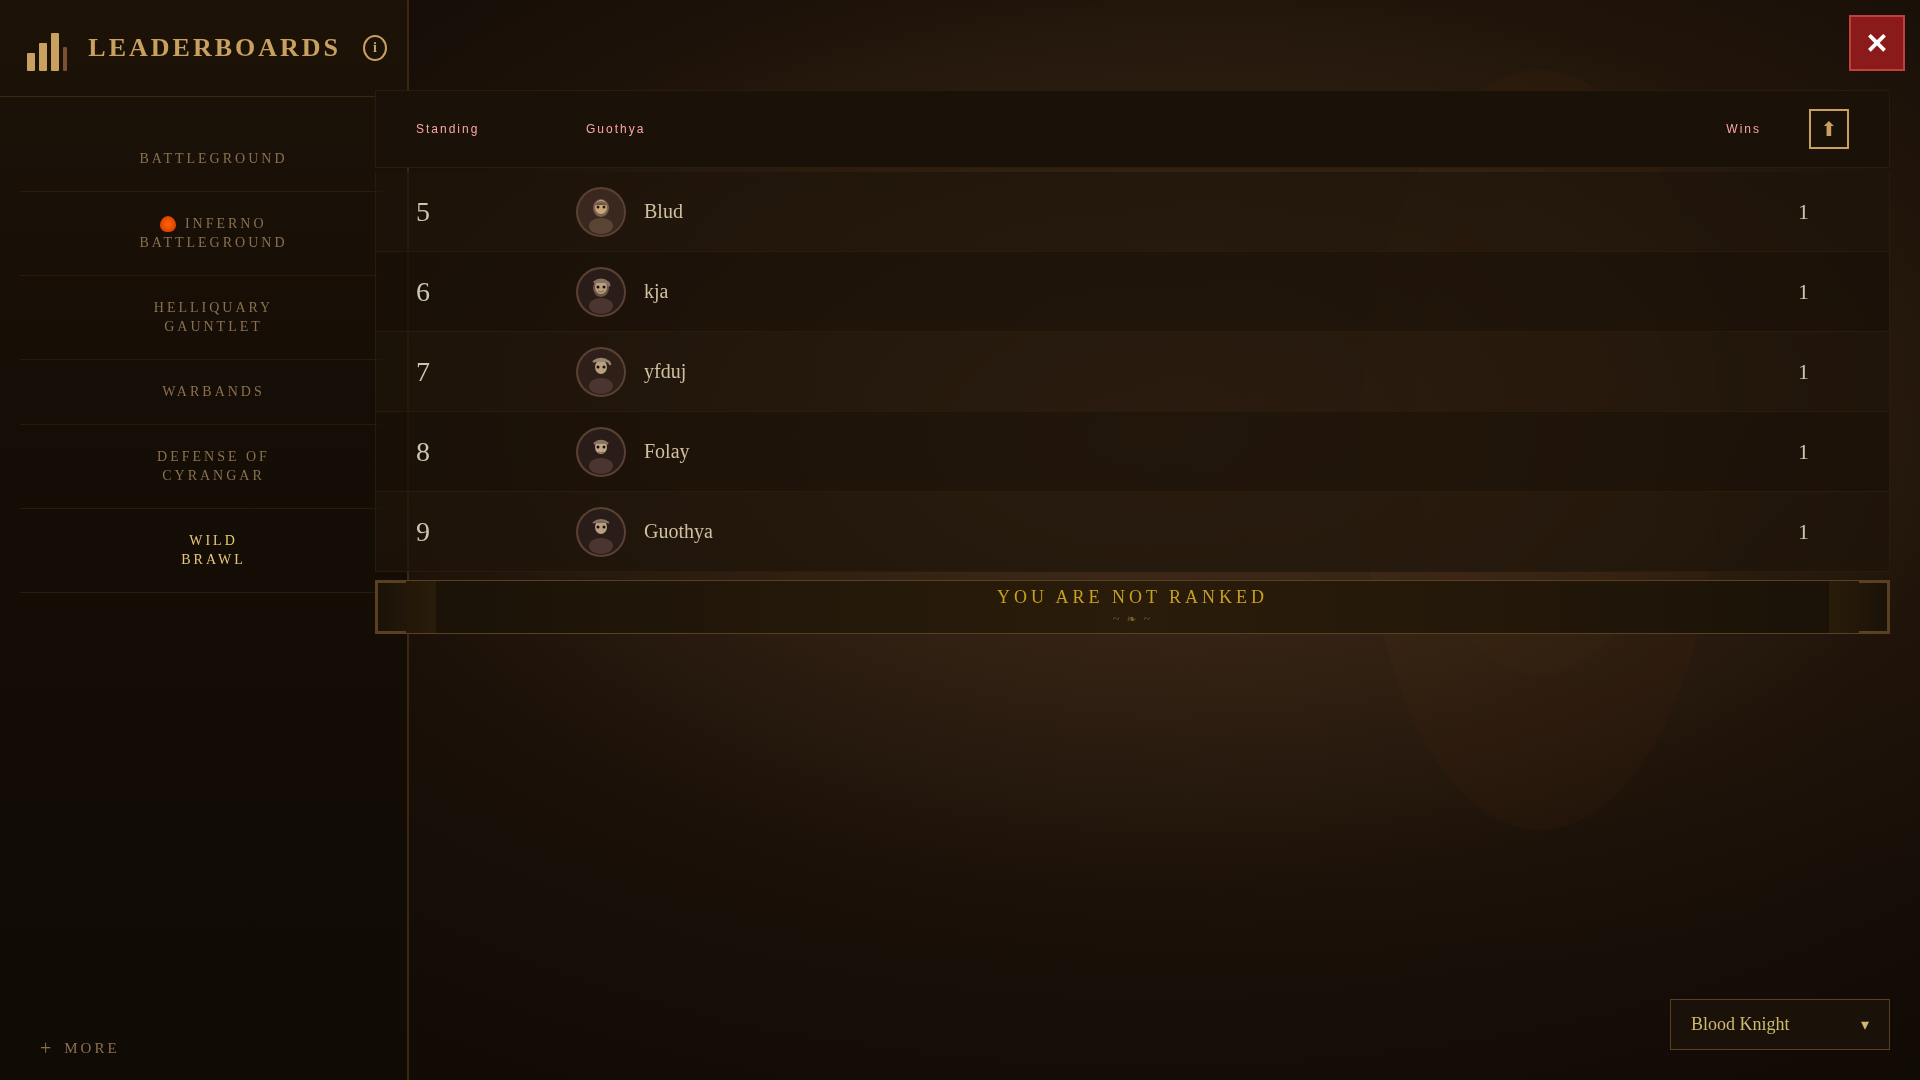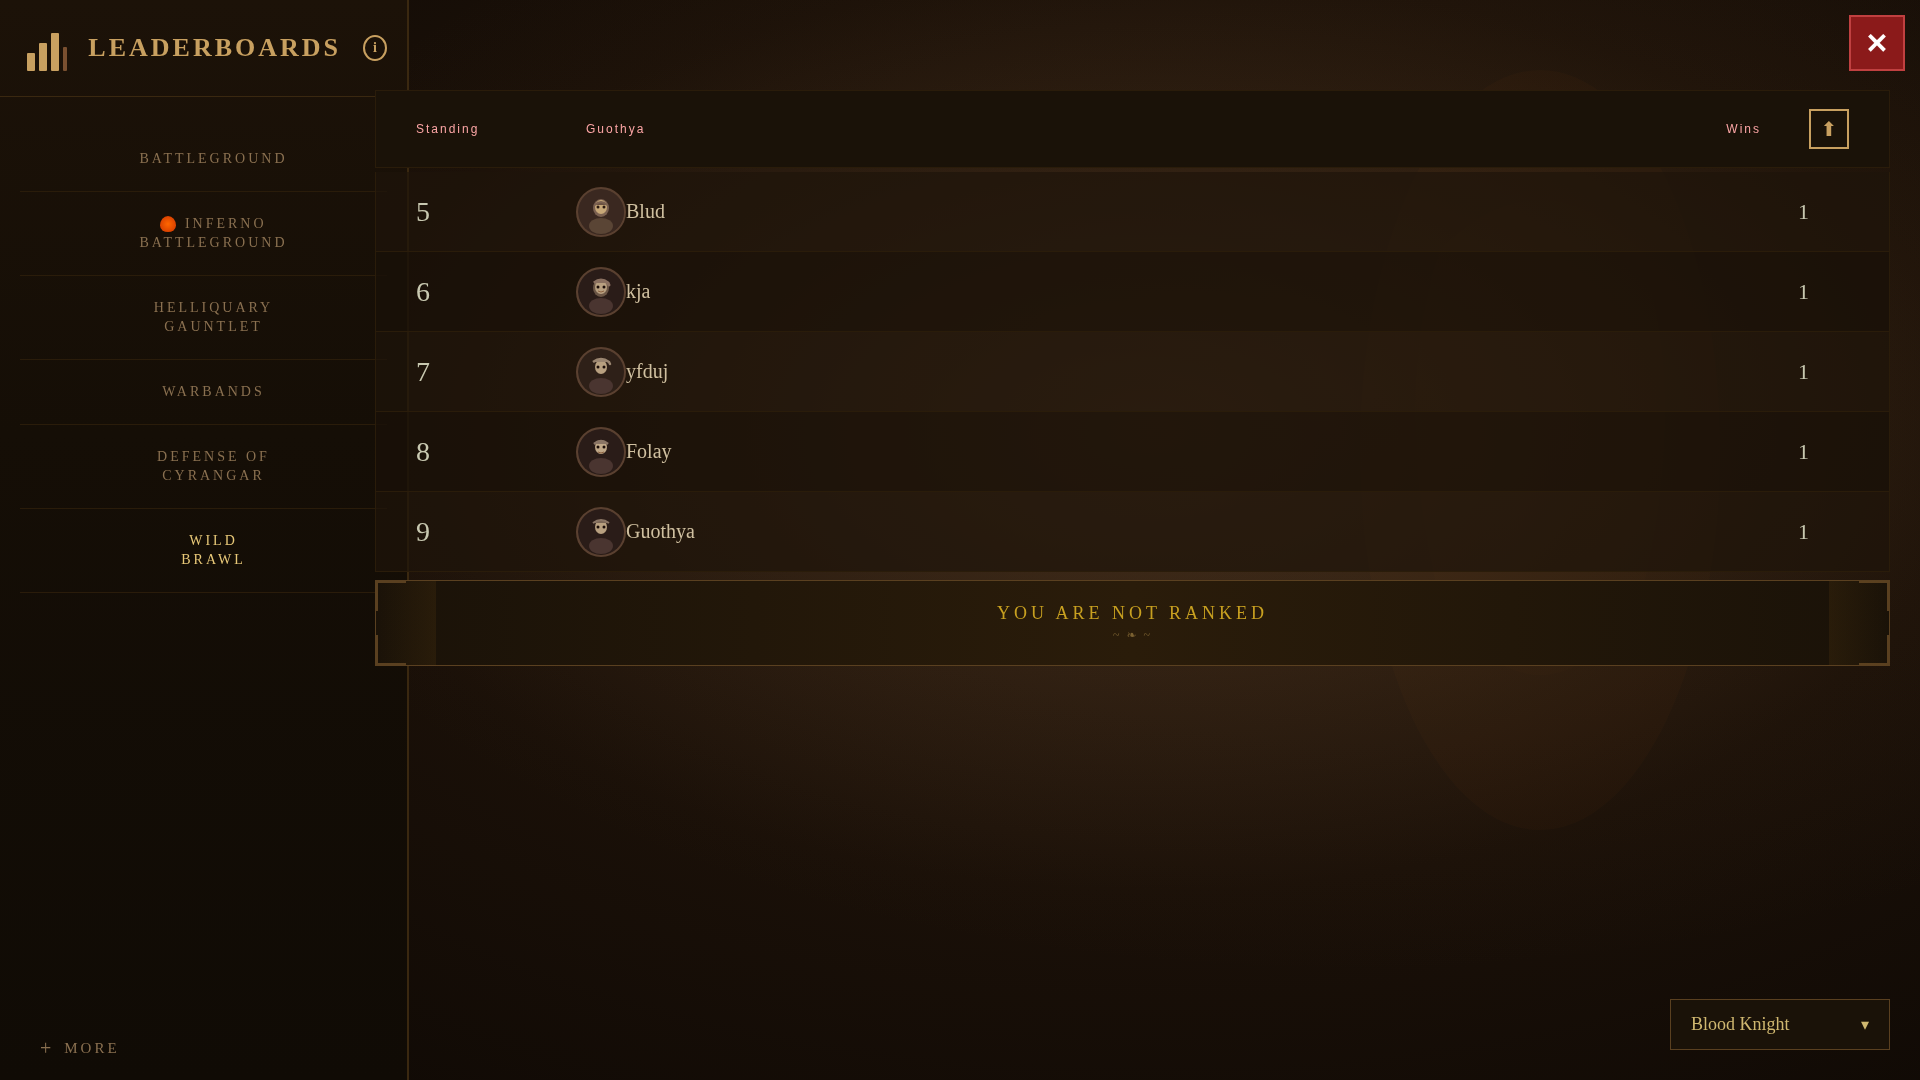--- a/index.html
+++ b/index.html
@@ -215,20 +215,21 @@
       color: #c8c8b0;
       font-size: 28px;
       font-family: 'Georgia', serif;
       text-align: left;
       padding-left: 20px;
     }
 
     .player-info {
       display: flex;
       align-items: center;
+      gap: 18px;
     }
 
     .avatar {
       width: 50px;
       height: 50px;
       border-radius: 50%;
       border: 2px solid #5a4030;
       background: linear-gradient(135deg, #3a2820 0%, #5a4535 40%, #2a1c15 100%);
       overflow: hidden;
       display: flex;
@@ -255,21 +256,21 @@
       font-family: 'Georgia', serif;
       text-align: right;
       padding-right: 60px;
     }
 
     
     .not-ranked-bar {
       margin-top: 8px;
       background: linear-gradient(90deg, #1a1208 0%, #2a1c0a 50%, #1a1208 100%);
       border: 1px solid #5a4020;
-      padding: 22px;
+      padding: 6px;
       text-align: center;
       position: relative;
       overflow: hidden;
     }
 
     .not-ranked-bar::before,
     .not-ranked-bar::after {
       content: '';
       position: absolute;
       top: 0;

